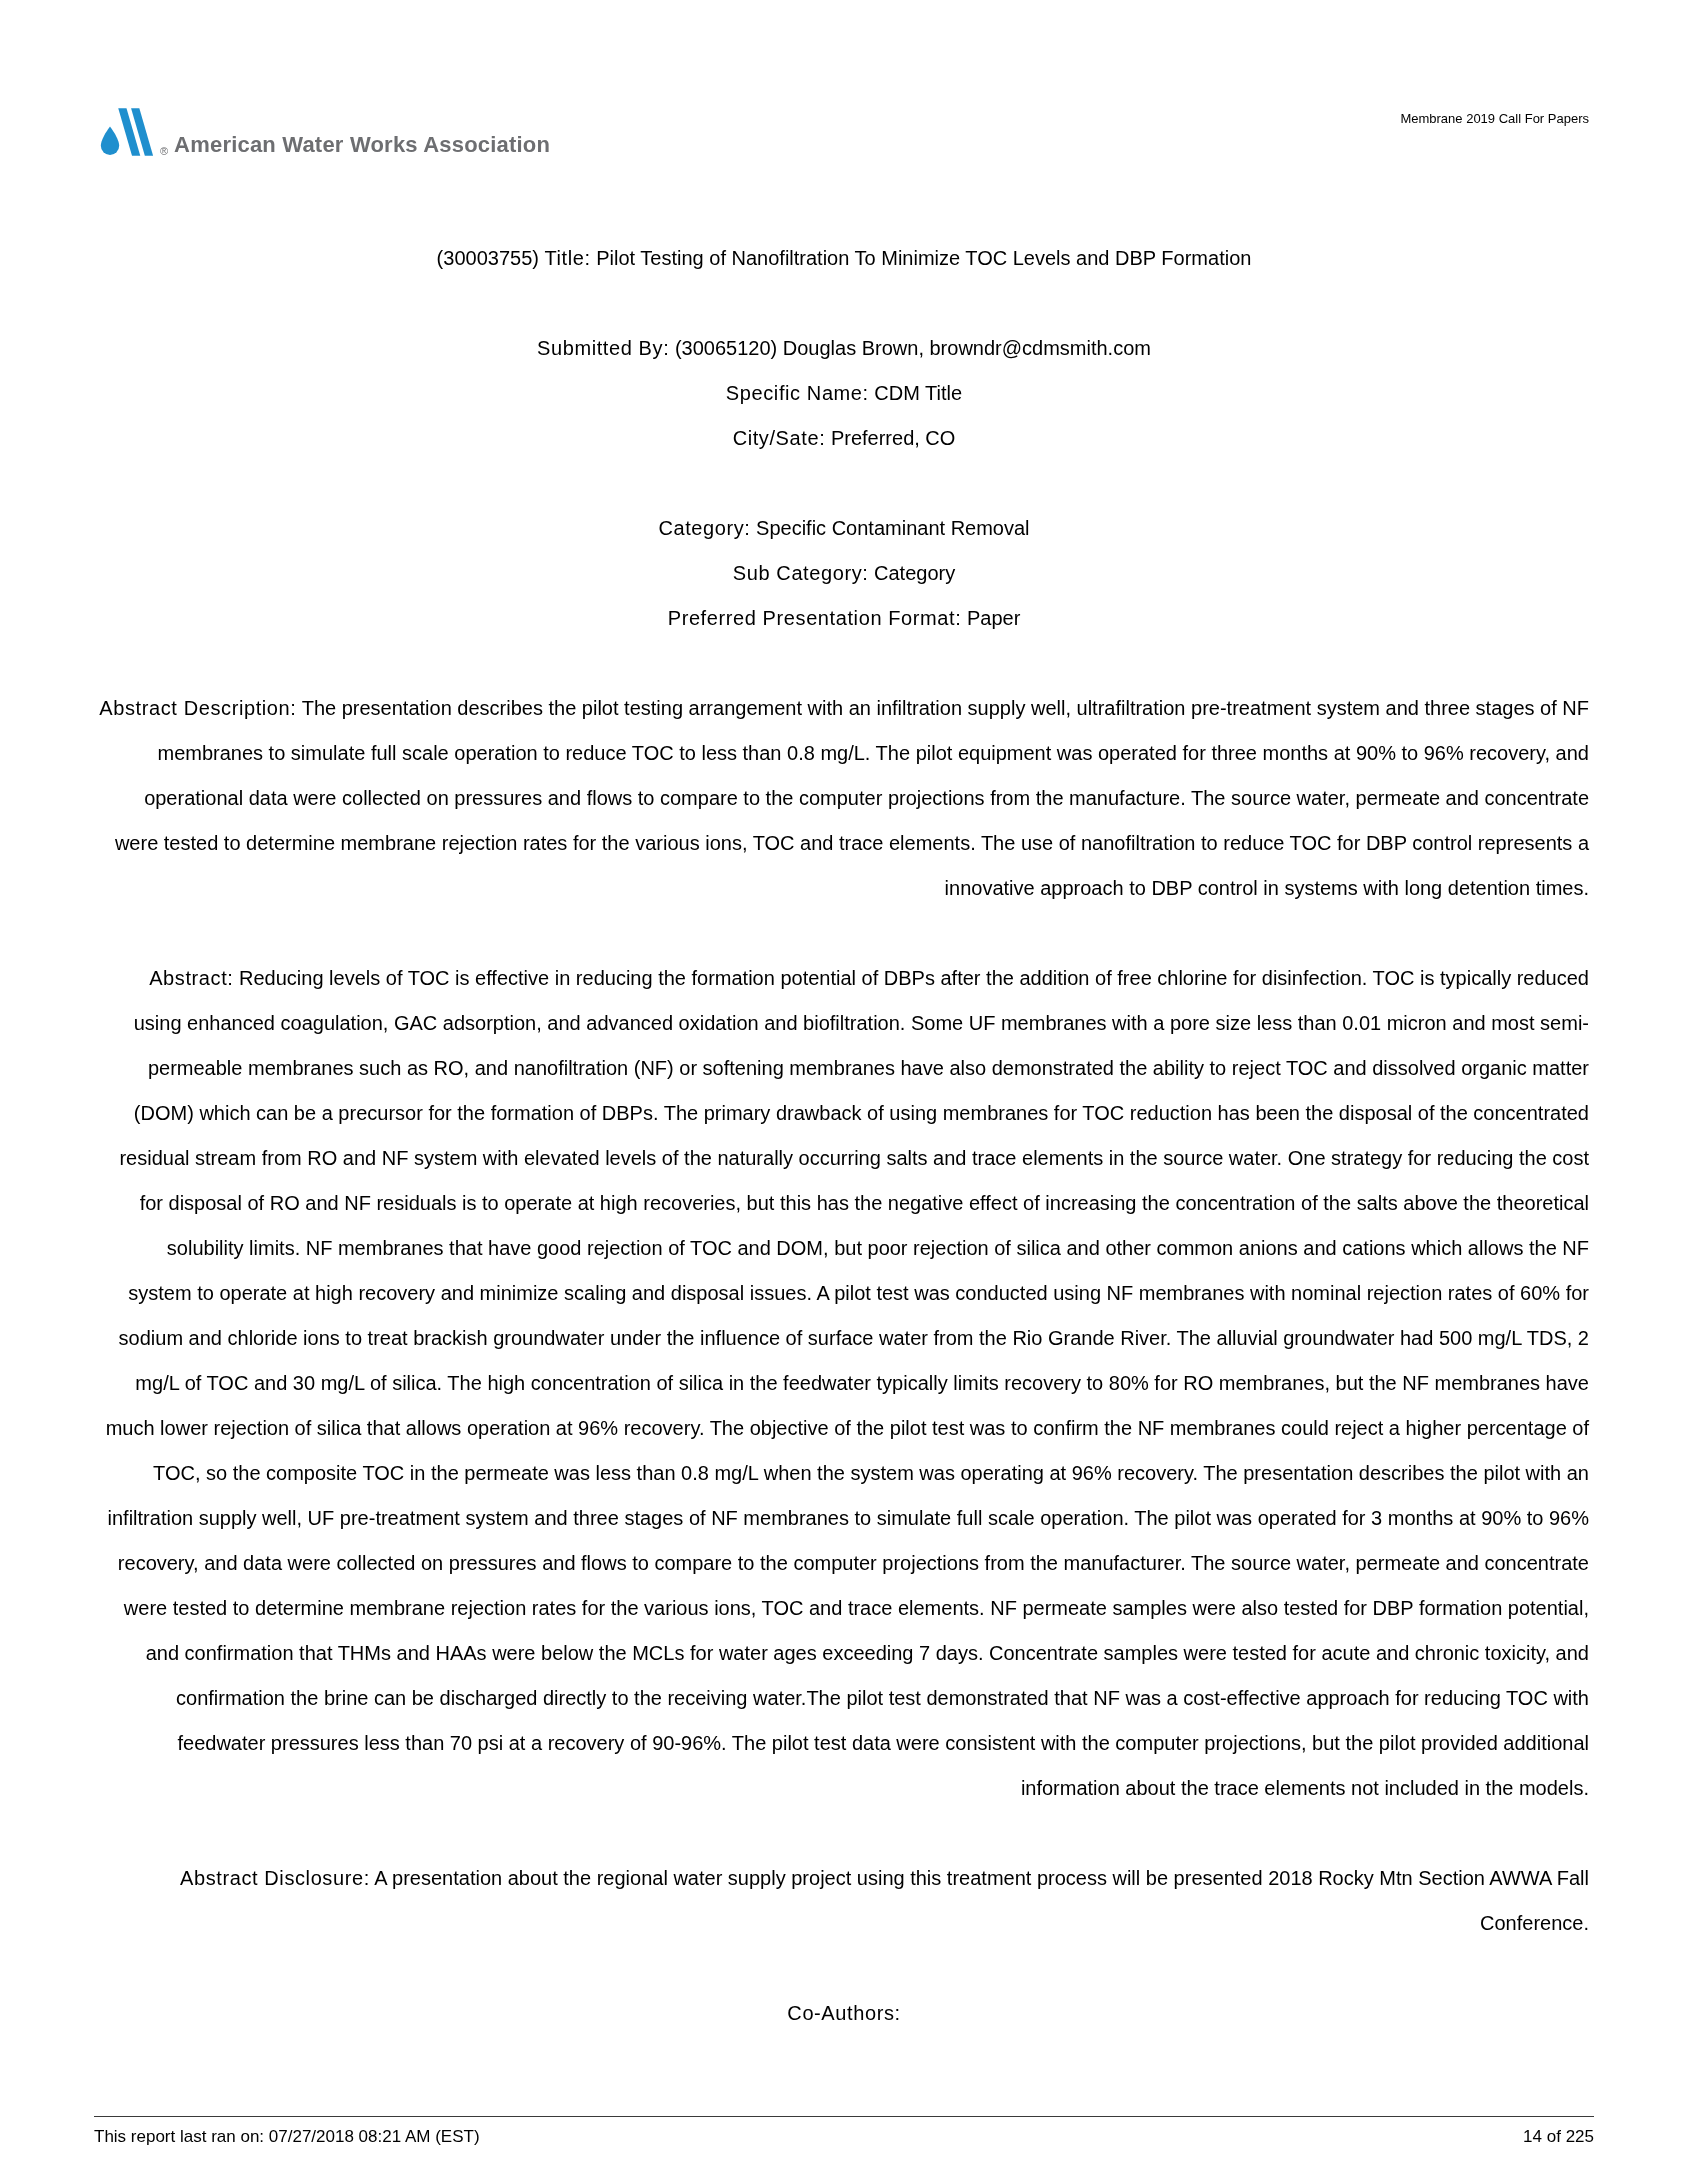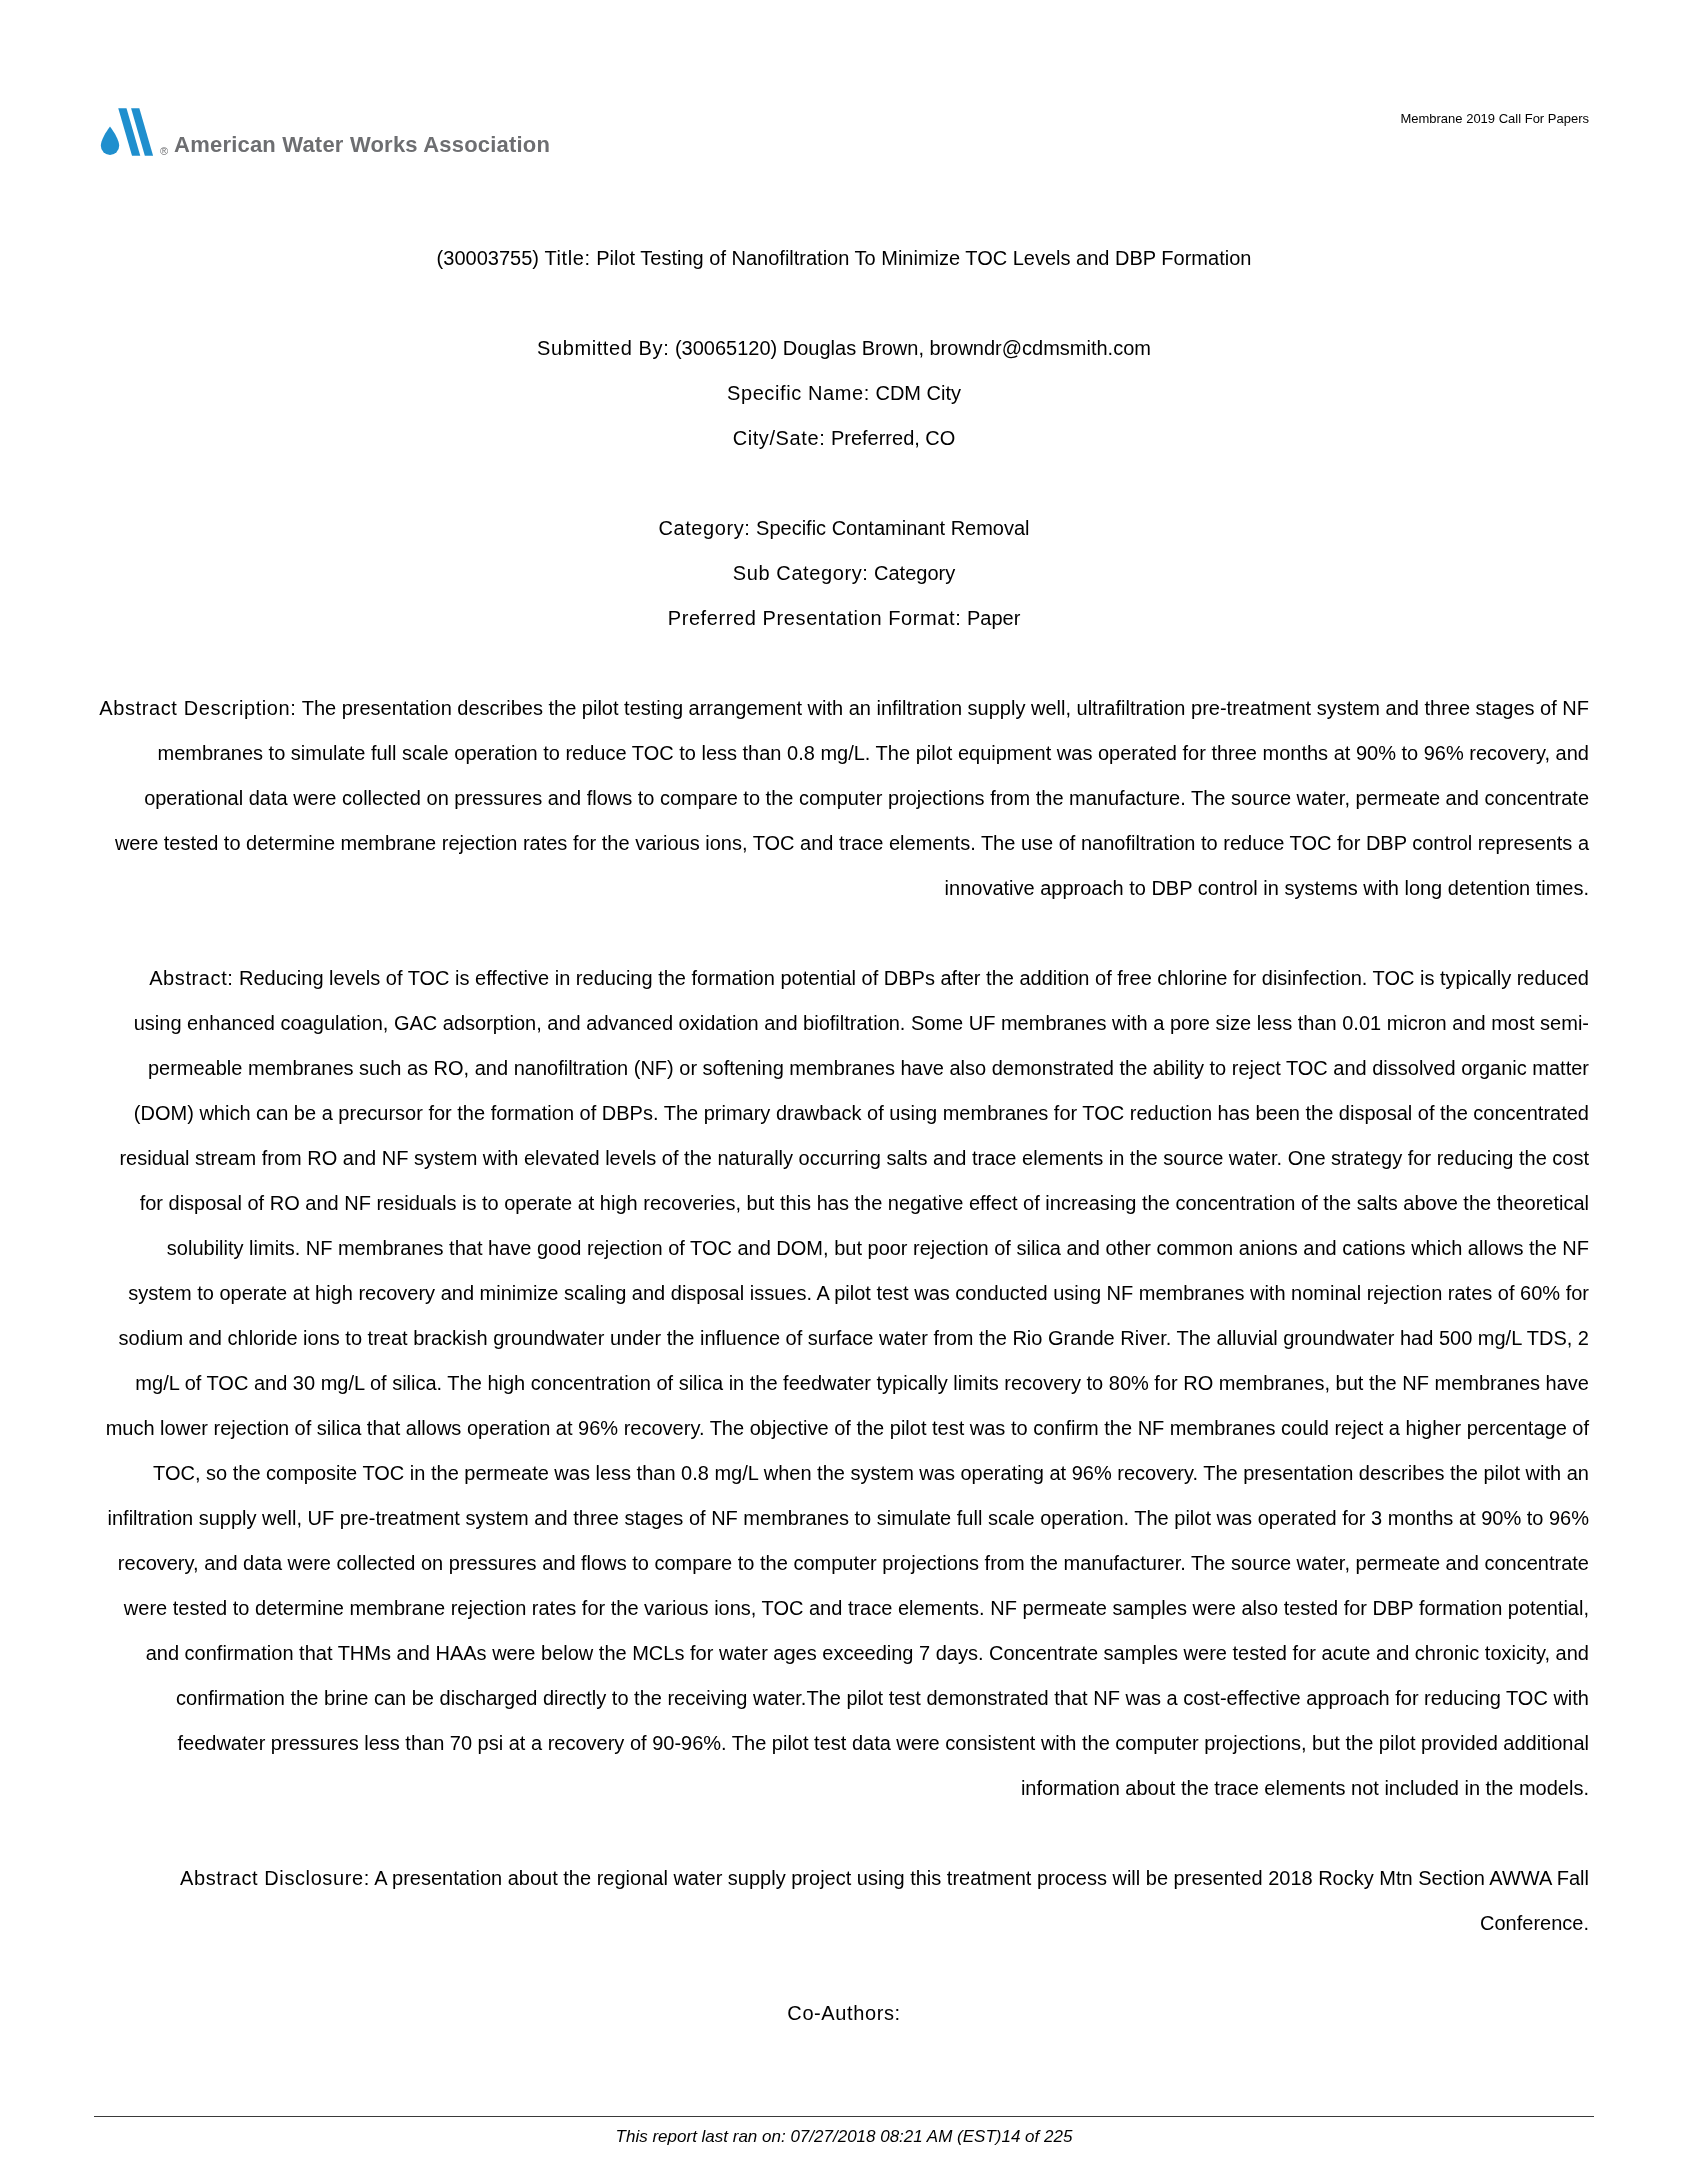--- a/index.html
+++ b/index.html
@@ -40,24 +40,23 @@
   .title-block{margin-top:77px;}
   .label{letter-spacing:0.6px;}
   .line{white-space:nowrap;text-align:center;}
   .para{text-align:right;}
   .doc-footer{
     position:absolute;
     left:94px;right:89px;bottom:30px;
     border-top:1px solid #3a3a3a;
     padding-top:9px;
     display:flex;
-    justify-content:center;
+    justify-content:space-between;
     font-size:17px;
     line-height:22px;
-    font-style:italic;
   }
 </style>
 </head>
 <body>
 
 <div class="page" style="--logo-blue: #1f8fce; --logo-gray: #6d6e71; color: rgb(0, 0, 0);">
 
   <div class="doc-header">
     <div class="logo">
       <span class="logo-mark">
@@ -79,21 +78,21 @@
     <span>Pilot Testing of Nanofiltration To Minimize TOC Levels and DBP Formation</span>
   </div>
 
   <div class="body-text block">
     <div class="line">
       <span class="label">Submitted By:</span>
       <span>(30065120) Douglas Brown, browndr@cdmsmith.com</span>
     </div>
     <div class="line">
       <span class="label">Specific Name:</span>
-      <span>CDM City</span>
+      <span>CDM Title</span>
     </div>
     <div class="line">
       <span class="label">City/Sate:</span>
       <span>Preferred, CO</span>
     </div>
   </div>
 
   <div class="body-text block">
     <div class="line">
       <span class="label">Category:</span>

